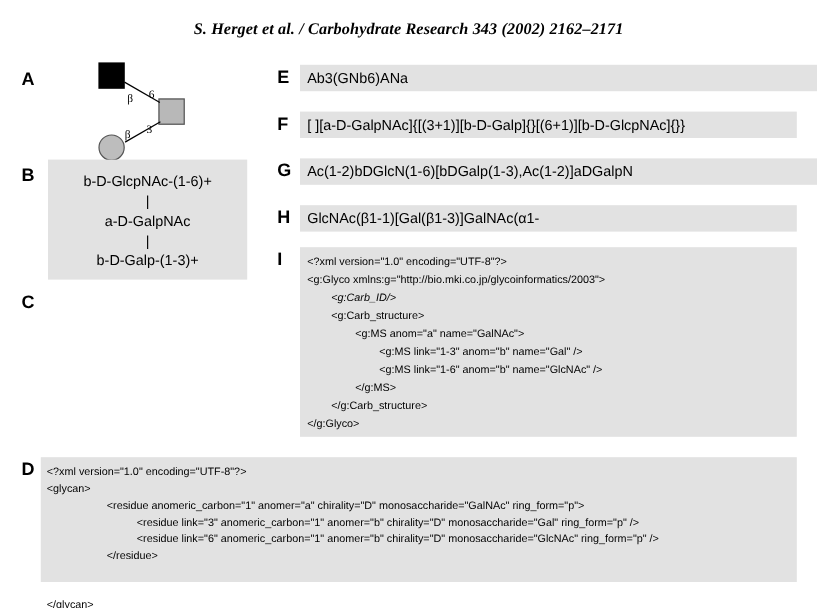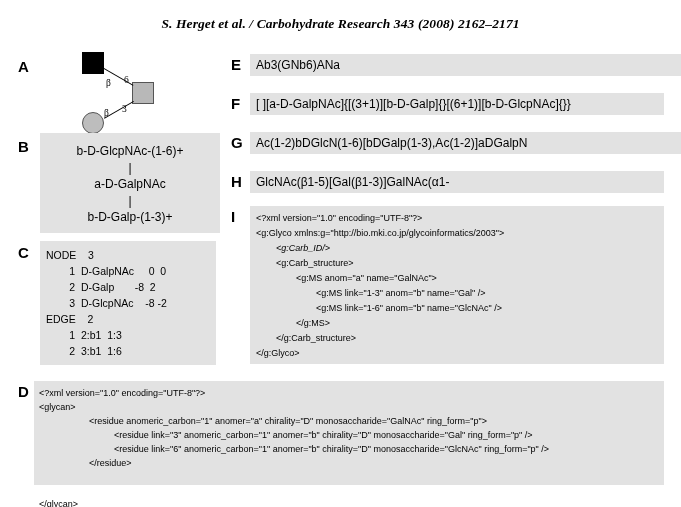--- a/index.html
+++ b/index.html
@@ -110,56 +110,47 @@
     font-family: "Liberation Serif", serif;
     font-size: 9.5px;
     color: #000;
   }
 </style>
 </head>
 <body>
 
 <div class="page">
 
-  <div class="running-head">S. Herget et al. / Carbohydrate Research 343 (2008) 2162–2171</div>
+  <div class="running-head">S. Herget et al. / Carbohydrate Research 343 (2002) 2162–2171</div>
 
   <div class="panel-letter" style="left:18px; top:58px;">A</div>
   <div id="panelA-diagram">
     <div class="sq-black"></div>
     <div class="sq-grey"></div>
     <div class="circ-grey"></div>
 
     <div class="lineseg" style="left:44px; top:16px; width:34px; transform:rotate(30deg);"></div>
 
     <div class="lineseg" style="left:44px; top:66px; width:34px; transform:rotate(-30deg);"></div>
     <div class="glyph-label" style="left:46px; top:26px;">β</div>
     <div class="glyph-label" style="left:64px; top:23px;">6</div>
     <div class="glyph-label" style="left:62px; top:52px;">3</div>
     <div class="glyph-label" style="left:44px; top:56px;">β</div>
   </div>
 
   <div class="panel-letter" style="left:18px; top:138px;">B</div>
-  <div class="grey-box" style="left:40px; top:133px; width:180px; height:100px;">
+  <div class="grey-box" style="left:40px; top:133px; width:166px; height:100px;">
     <div class="box-text centered-line" style="position:absolute; left:0; top:11px;">b-D-GlcpNAc-(1-6)+</div>
     <div class="box-text centered-line" style="position:absolute; left:0; top:28px;">|</div>
     <div class="box-text centered-line" style="position:absolute; left:0; top:44px;">a-D-GalpNAc</div>
     <div class="box-text centered-line" style="position:absolute; left:0; top:61px;">|</div>
     <div class="box-text centered-line" style="position:absolute; left:0; top:77px;">b-D-Galp-(1-3)+</div>
   </div>
 
   <div class="panel-letter" style="left:18px; top:244px;">C</div>
-  <div class="grey-box" style="left:40px; top:241px; width:176px; height:124px;">
-    <div class="code-line" style="position:absolute; left:6px; top:8px;">NODE    3</div>
-    <div class="code-line" style="position:absolute; left:6px; top:24px;">        1  D-GalpNAc     0  0</div>
-    <div class="code-line" style="position:absolute; left:6px; top:40px;">        2  D-Galp       -8  2</div>
-    <div class="code-line" style="position:absolute; left:6px; top:56px;">        3  D-GlcpNAc    -8 -2</div>
-    <div class="code-line" style="position:absolute; left:6px; top:72px;">EDGE    2</div>
-    <div class="code-line" style="position:absolute; left:6px; top:88px;">        1  2:b1  1:3</div>
-    <div class="code-line" style="position:absolute; left:6px; top:104px;">        2  3:b1  1:6</div>
-  </div>
 
   <div class="panel-letter" style="left:18px; top:383px;">D</div>
   <div class="grey-box" style="left:34px; top:381px; width:630px; height:104px;">
     <div class="mono-small" style="position:absolute; left:5px; top:7px;">&lt;?xml version="1.0" encoding="UTF-8"?&gt;</div>
     <div class="mono-small" style="position:absolute; left:5px; top:21px;">&lt;glycan&gt;</div>
     <div class="mono-small" style="position:absolute; left:5px; top:35px;">                    &lt;residue anomeric_carbon="1" anomer="a" chirality="D" monosaccharide="GalNAc" ring_form="p"&gt;</div>
     <div class="mono-small" style="position:absolute; left:5px; top:49px;">                              &lt;residue link="3" anomeric_carbon="1" anomer="b" chirality="D" monosaccharide="Gal" ring_form="p" /&gt;</div>
     <div class="mono-small" style="position:absolute; left:5px; top:63px;">                              &lt;residue link="6" anomeric_carbon="1" anomer="b" chirality="D" monosaccharide="GlcNAc" ring_form="p" /&gt;</div>
     <div class="mono-small" style="position:absolute; left:5px; top:77px;">                    &lt;/residue&gt;</div>
     <div class="mono-small" style="position:absolute; left:5px; top:91px;margin-top:27px;">&lt;/glycan&gt;</div>
@@ -175,21 +166,21 @@
     <div class="box-text" style="position:absolute; left:6px; top:4px;">[ ][a-D-GalpNAc]{[(3+1)][b-D-Galp]{}[(6+1)][b-D-GlcpNAc]{}}</div>
   </div>
 
   <div class="panel-letter" style="left:231px; top:134px;">G</div>
   <div class="grey-box" style="left:250px; top:132px; width:500px; height:22px;">
     <div class="box-text" style="position:absolute; left:6px; top:4px;">Ac(1-2)bDGlcN(1-6)[bDGalp(1-3),Ac(1-2)]aDGalpN</div>
   </div>
 
   <div class="panel-letter" style="left:231px; top:173px;">H</div>
   <div class="grey-box" style="left:250px; top:171px; width:414px; height:22px;">
-    <div class="box-text" style="position:absolute; left:6px; top:4px;">GlcNAc(β1-5)[Gal(β1-3)]GalNAc(α1-</div>
+    <div class="box-text" style="position:absolute; left:6px; top:4px;">GlcNAc(β1-1)[Gal(β1-3)]GalNAc(α1-</div>
   </div>
 
   <div class="panel-letter" style="left:231px; top:208px;">I</div>
   <div class="grey-box" style="left:250px; top:206px; width:414px; height:158px;">
     <div class="mono-small" style="position:absolute; left:6px; top:7px;">&lt;?xml version="1.0" encoding="UTF-8"?&gt;</div>
     <div class="mono-small" style="position:absolute; left:6px; top:22px;">&lt;g:Glyco xmlns:g="http://bio.mki.co.jp/glycoinformatics/2003"&gt;</div>
     <div class="mono-small" style="position:absolute; left:6px; top:37px;font-style:italic;">        &lt;g:Carb_ID/&gt;</div>
     <div class="mono-small" style="position:absolute; left:6px; top:52px;">        &lt;g:Carb_structure&gt;</div>
     <div class="mono-small" style="position:absolute; left:6px; top:67px;">                &lt;g:MS anom="a" name="GalNAc"&gt;</div>
     <div class="mono-small" style="position:absolute; left:6px; top:82px;">                        &lt;g:MS link="1-3" anom="b" name="Gal" /&gt;</div>

